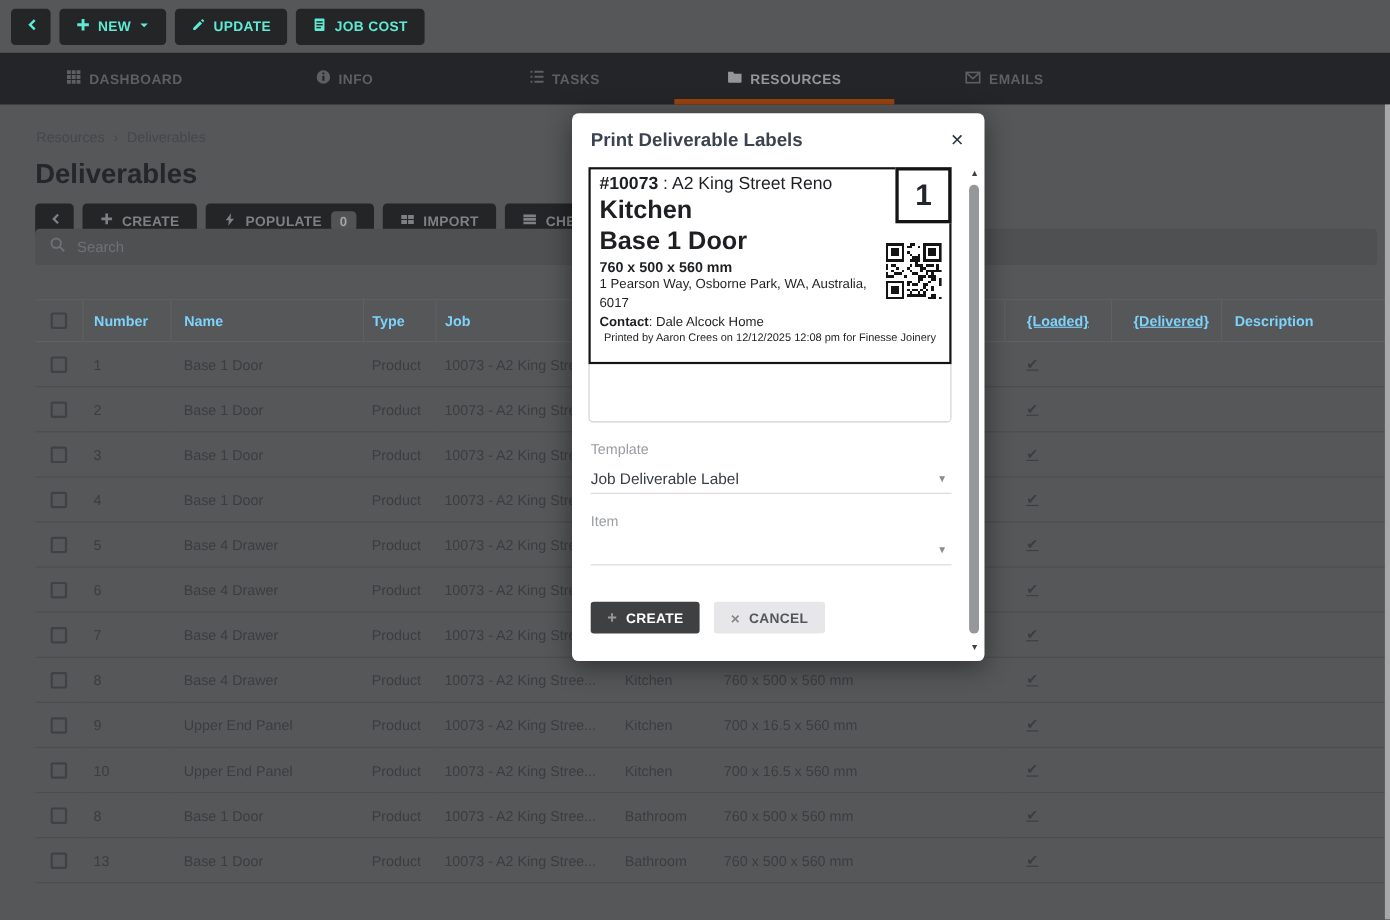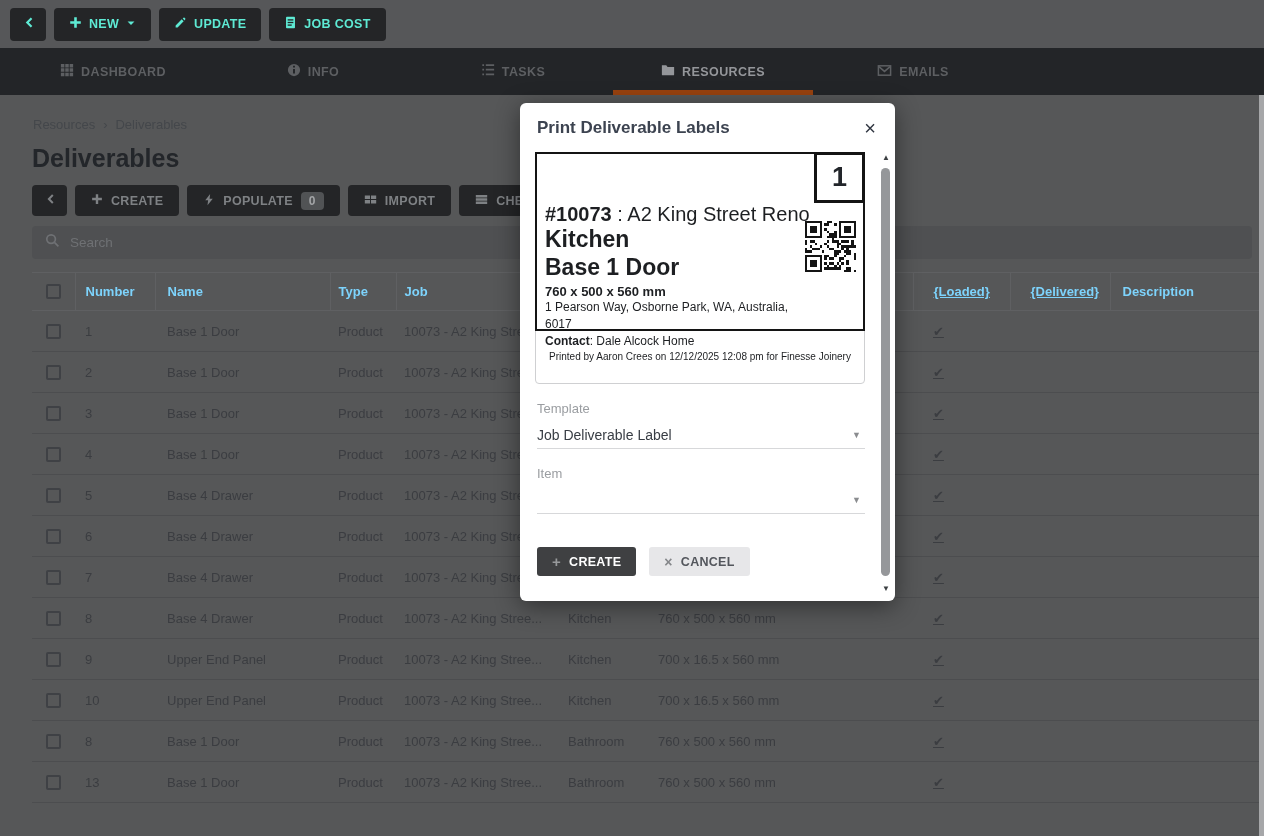--- a/index.html
+++ b/index.html
@@ -21,21 +21,21 @@
 
   
   .breadcrumb { position:absolute; left:33px; top:117px; font-size:13px; color:#44474b; display:flex; gap:8px; }
   .breadcrumb span { cursor:pointer; }
   .page-title { position:absolute; left:32px; top:144px; font-size:25px; font-weight:bold; color:#23262a; }
   .actions { position:absolute; left:32px; top:185px; display:flex; gap:8px; }
   .abtn { background:#242527; color:#7e8184; border:none; border-radius:4px; height:31px; display:flex; align-items:center; gap:8px; padding:0 16px; font-size:12.5px; font-weight:bold; letter-spacing:.3px; cursor:pointer; }
   .abtn.square { width:35px; padding:0; justify-content:center; }
   .badge { background:#515355; color:#a3a5a7; border-radius:4px; padding:2px 8px; font-size:12px; font-weight:bold; }
 
-  .searchbar { position:absolute; left:32px; top:226px; width:1220px; height:33px; background:#4f5052; border-radius:4px; display:flex; align-items:center; padding-left:13px; gap:10px; }
+  .searchbar { position:absolute; left:32px; top:208px; width:1220px; height:33px; background:#4f5052; border-radius:4px; display:flex; align-items:center; padding-left:13px; gap:10px; }
   .searchbar input { background:transparent; border:none; outline:none; color:#9a9c9e; font-size:13.5px; width:1000px; font-family:inherit; }
   .searchbar input::placeholder { color:#6f7174; opacity:1; }
 
   
   table.grid { position:absolute; left:32px; top:272px; width:1232px; border-collapse:collapse; table-layout:fixed; }
   table.grid th { height:38px; text-align:left; font-size:13px; font-weight:bold; color:#7dd3fc; border-top:1px solid #5f6062; border-bottom:1px solid #5f6062; border-right:1px solid #5f6062; white-space:nowrap; overflow:hidden; }
   table.grid th:last-child { border-right:none; }
   table.grid td { height:41px; font-size:13px; color:#3b3d41; border-bottom:1px solid #4c4d4f; white-space:nowrap; overflow:hidden; }
   th.c-number, td.c-number { padding-left:10px; }
   th.c-name,   td.c-name   { padding-left:12px; }
@@ -52,21 +52,21 @@
   .page-scroll { position:absolute; right:0; top:95px; bottom:0; width:5px; background:#a6a7a9; }
 
   
   .modal { position:absolute; left:520px; top:103px; width:375px; height:498px; background:#fff; border-radius:6px; box-shadow:0 5px 24px rgba(0,0,0,.45); z-index:10; }
   .modal-head { display:flex; align-items:center; justify-content:space-between; padding:15px 19px 10px 17px; }
   .modal-title { font-size:17px; font-weight:bold; color:#3c4350; }
   .modal-close { font-size:20px; color:#2f3540; cursor:pointer; line-height:1; }
 
   .preview-wrap { margin:4px 30px 0 15px; width:330px; height:232px; border:1px solid #cfd0d2; border-radius:4px; background:#fff; }
   .label-box { position:relative; width:330px; margin:-1px 0 0 -1px; border:2px solid #141414; background:#fff; padding:5px 8px 4px 8px; height:179px; color:#1d1f22; }
-  .lbl-line1 { font-size:20px; white-space:nowrap;margin-top:44px; }
+  .lbl-line1 { font-size:16px; white-space:nowrap; }
   .lbl-line1 b { font-weight:bold; }
   .lbl-room, .lbl-product { font-size:23px; font-weight:bold; line-height:1.2; }
   .lbl-dims { font-size:13px; font-weight:bold; margin-top:3px; }
   .lbl-addr { font-size:12px; line-height:1.4; }
   .lbl-contact { font-size:12px; margin-top:1px; }
   .lbl-contact b { font-weight:bold; }
   .lbl-foot { font-size:10px; text-align:center; margin-top:3px; }
   .qty-box { position:absolute; top:-2px; right:-2px; width:51px; height:51px; border:3px solid #141414; background:#fff; display:flex; align-items:center; justify-content:center; font-size:27px; font-weight:bold; color:#22252a; }
   .qr { position:absolute; top:67px; right:7px; width:51px; height:51px; }
 

